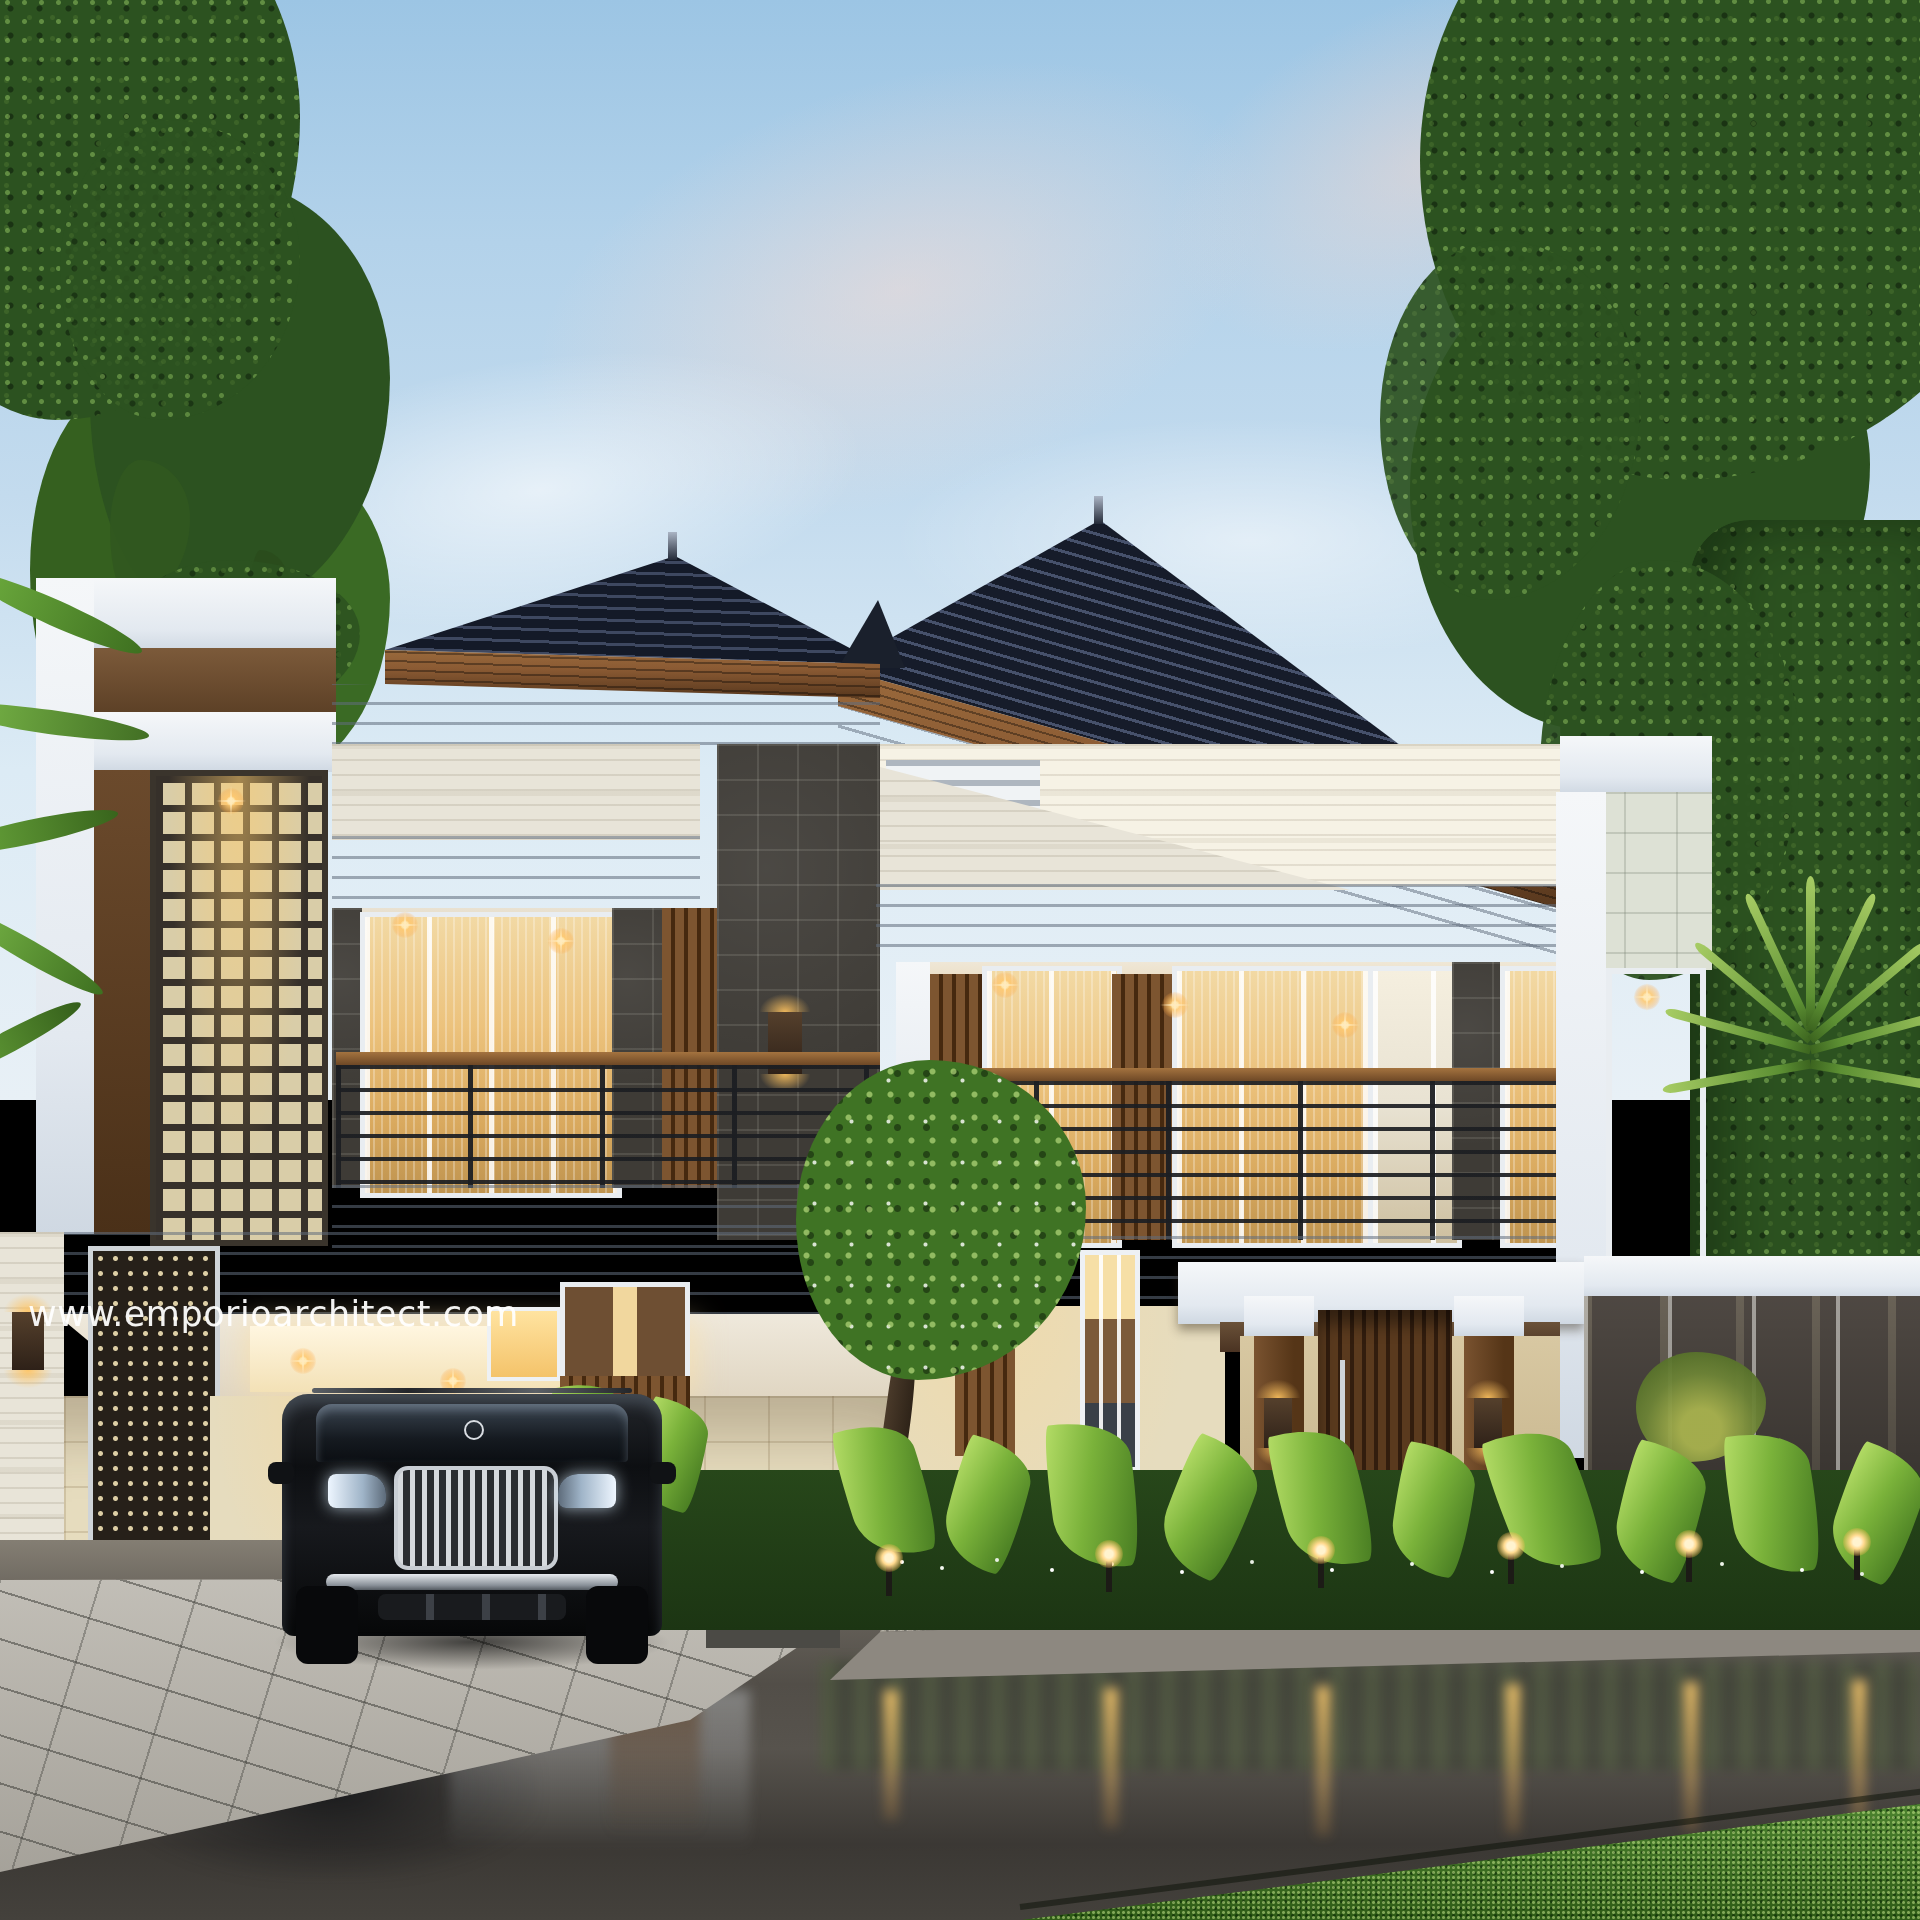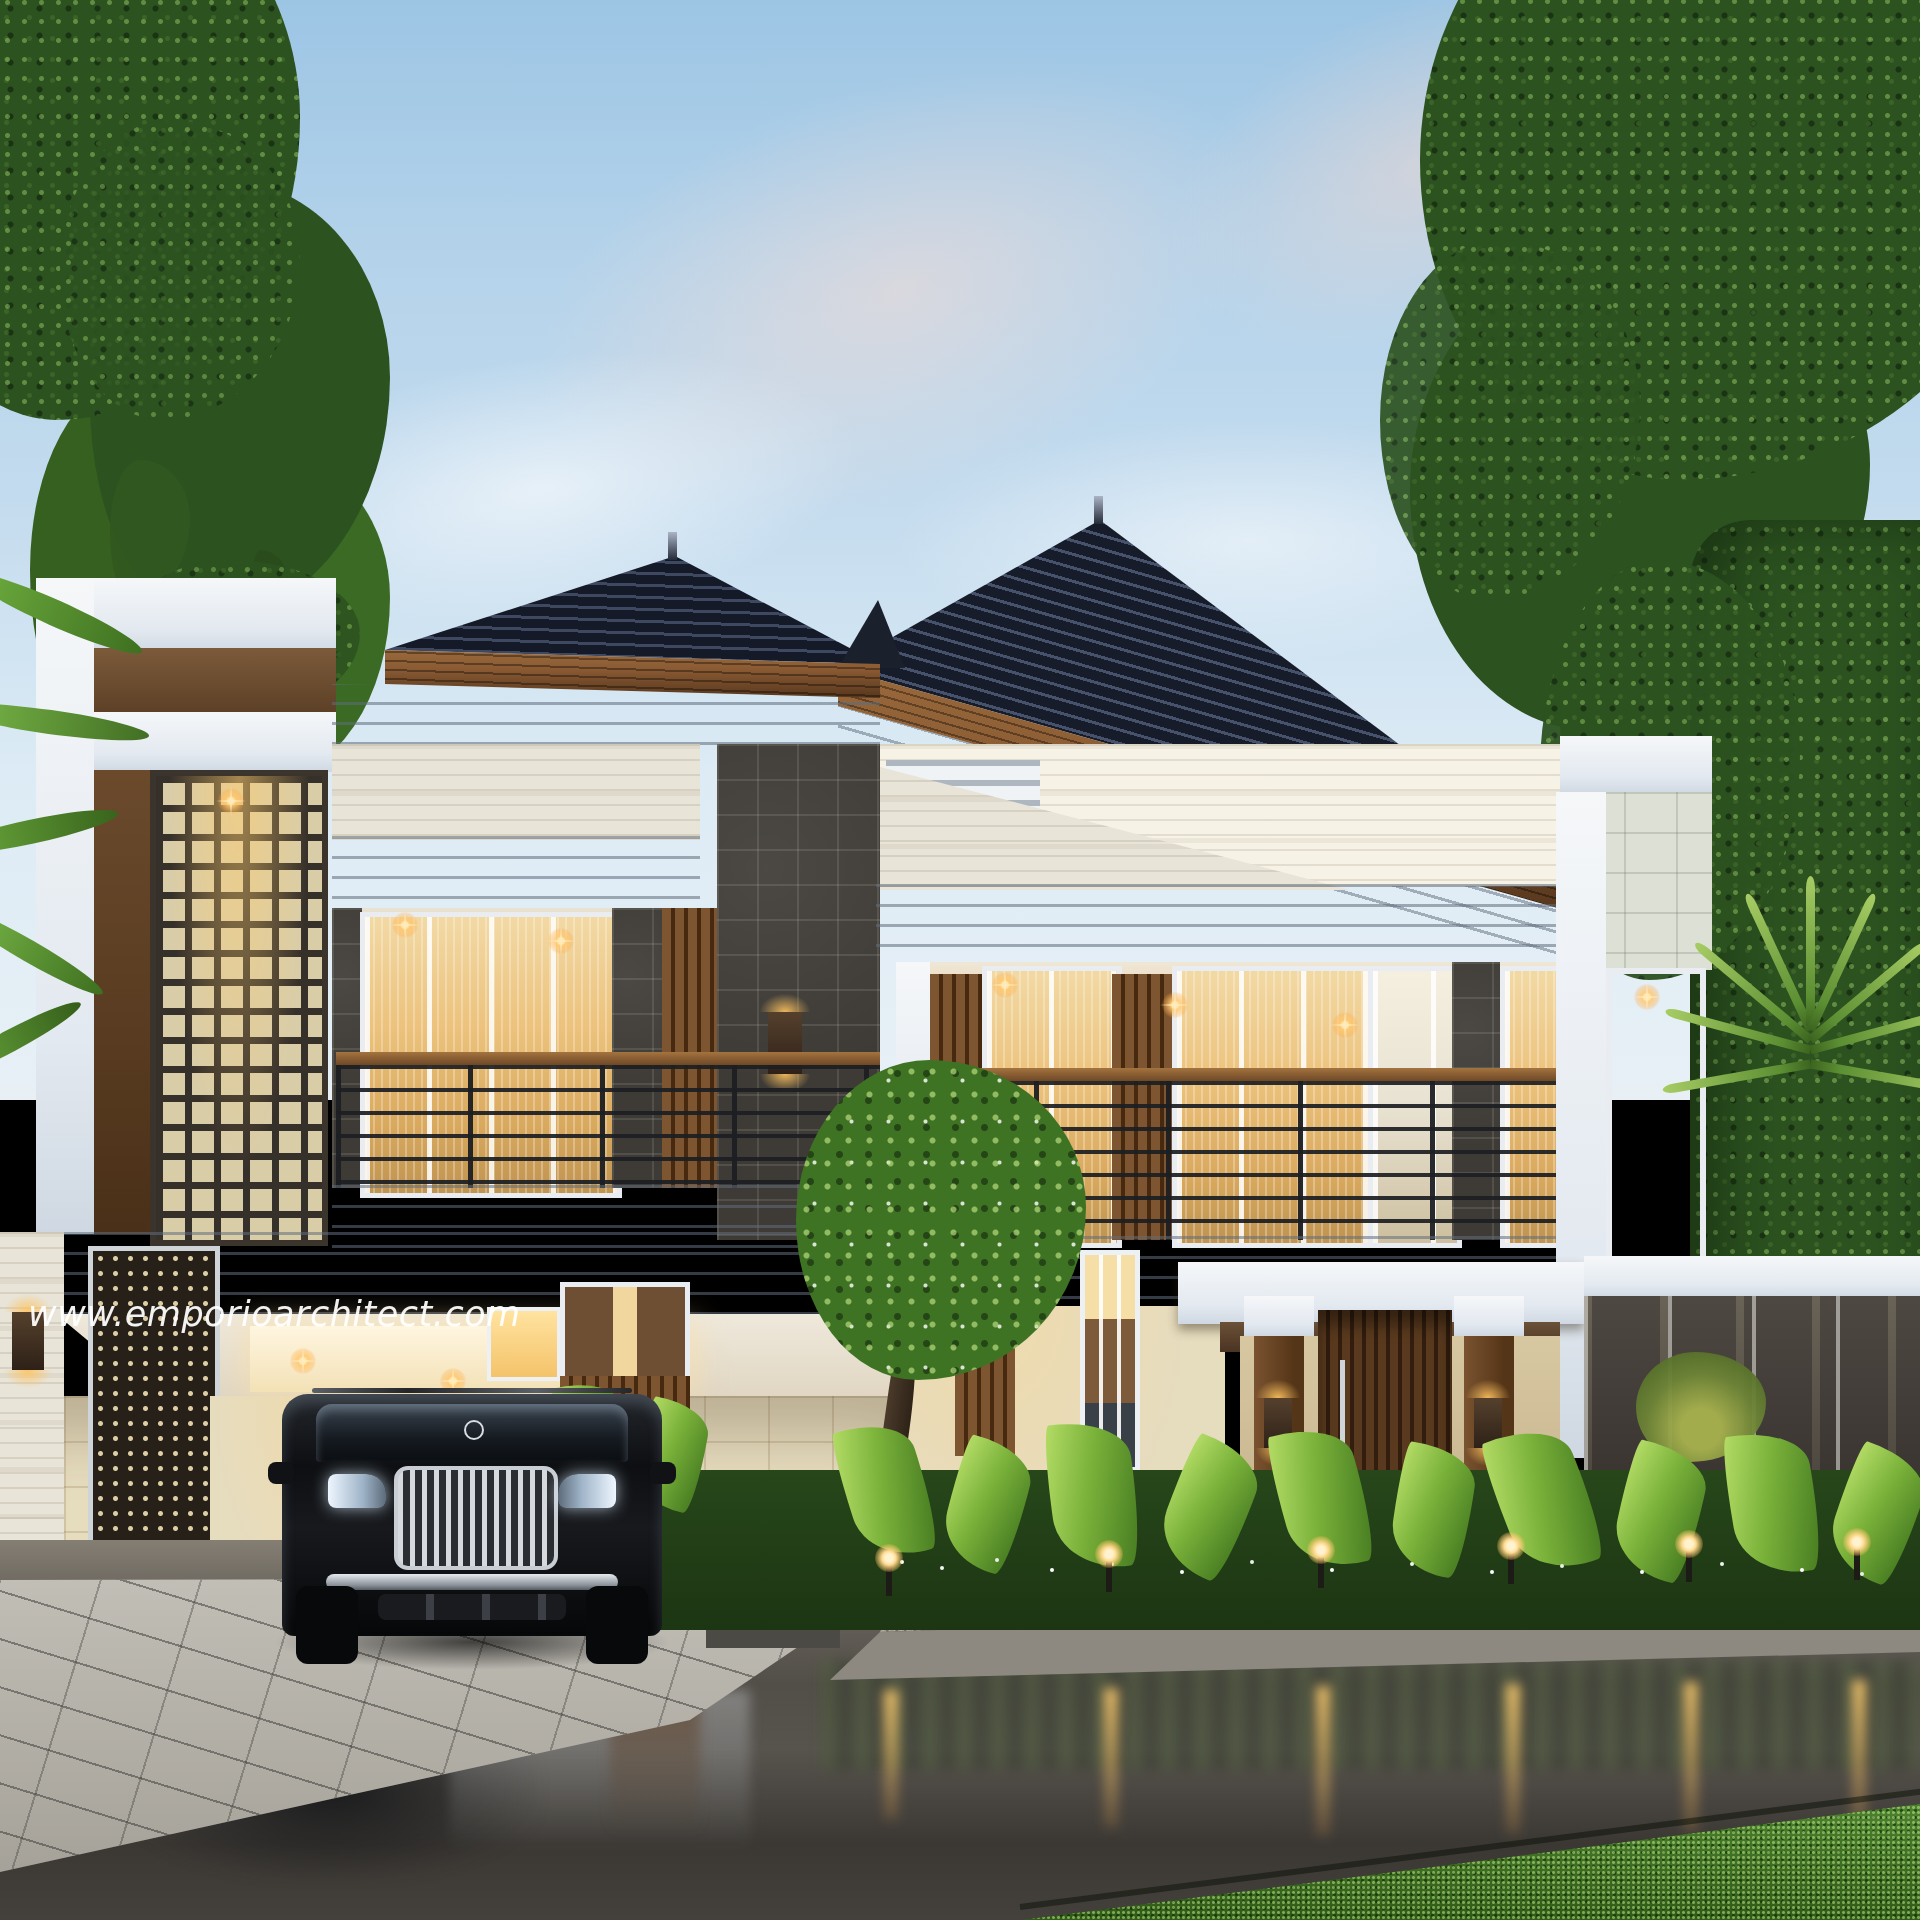--- a/index.html
+++ b/index.html
@@ -86,21 +86,21 @@
   .sconce::after{content:"";position:absolute;left:-8px;right:-8px;bottom:-18px;height:18px;
     background:radial-gradient(ellipse at 50% 0%,rgba(255,195,95,.9),transparent 72%);}
   .glight{width:6px;height:36px;background:#1c1b16;}
   .glight::before{content:"";position:absolute;left:-11px;top:-16px;width:28px;height:28px;border-radius:50%;
     background:radial-gradient(circle,#fff3cf 0 4px,var(--glow,#ffd98e) 7px,rgba(255,190,90,.35) 13px,transparent 15px);}
   .leaf{border-radius:10% 90% 18% 82% / 62% 28% 72% 38%;
     background:linear-gradient(105deg,#b9e06a 0%,#7ab23a 45%,#42761f 100%);}
   .frond{width:9px;height:150px;border-radius:50% 50% 0 0/8% 8% 0 0;transform-origin:50% 100%;
     background:linear-gradient(180deg,#a7cc64,#5c8f33 80%,#3c641f);}
   .refl{filter:blur(6px);}
-  #watermark{color:rgba(255,255,255,.94);font-size:35px;letter-spacing:.5px;white-space:nowrap;font-style:italic;}
+  #watermark{color:rgba(255,255,255,.94);font-size:35px;letter-spacing:.5px;white-space:nowrap;}
 </style>
 </head>
 <body>
 
 <div id="canvas">
 
   <div class="a" style="left:0;top:0;width:1920px;height:1100px;
     background:linear-gradient(180deg,var(--sky-top,#9cc5e4) 0%,#b3d2ea 22%,var(--sky-mid,#c3dbee) 45%,#dcebf5 70%,var(--sky-low,#e8f0f6) 100%);"></div>
   <div class="a" style="left:520px;top:80px;width:760px;height:420px;border-radius:50%;
     background:radial-gradient(ellipse,rgba(246,220,212,.55),transparent 70%);transform:rotate(-18deg);"></div>

